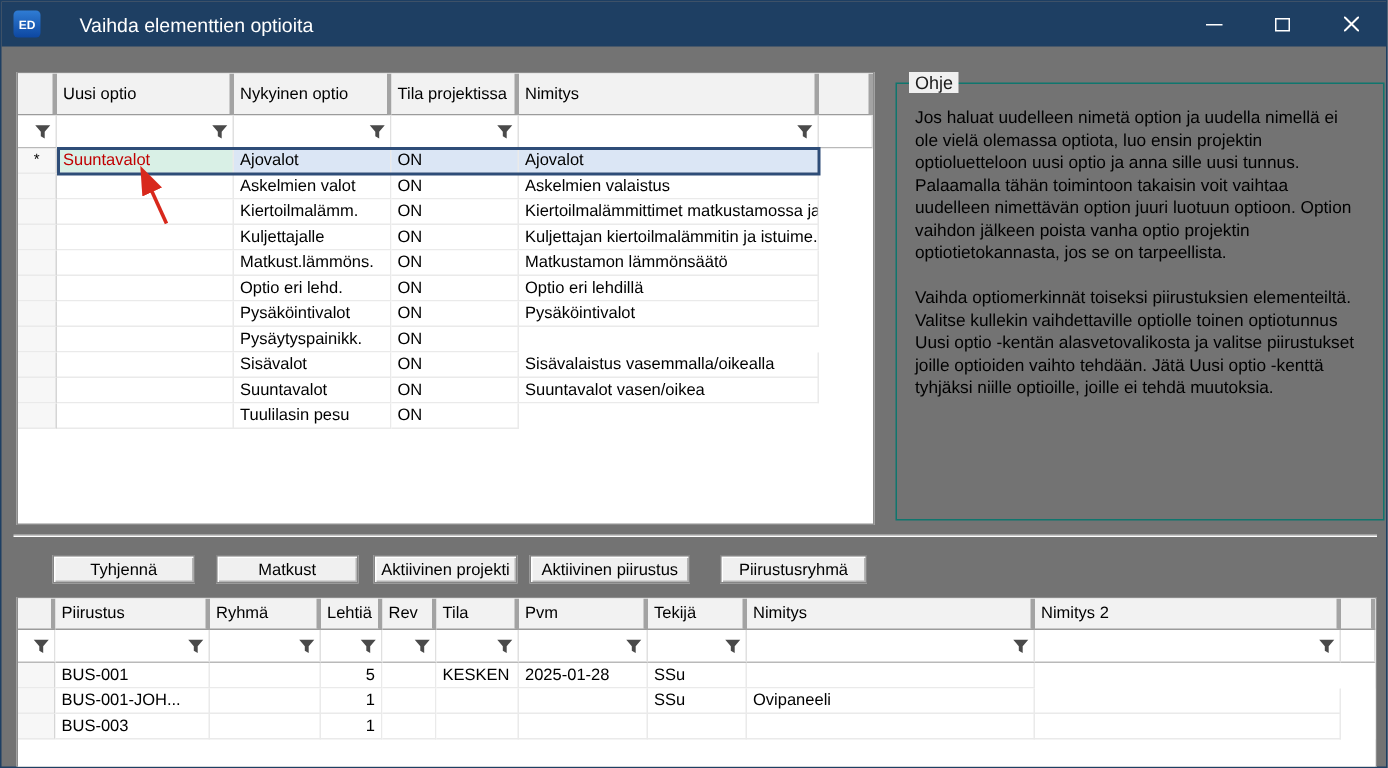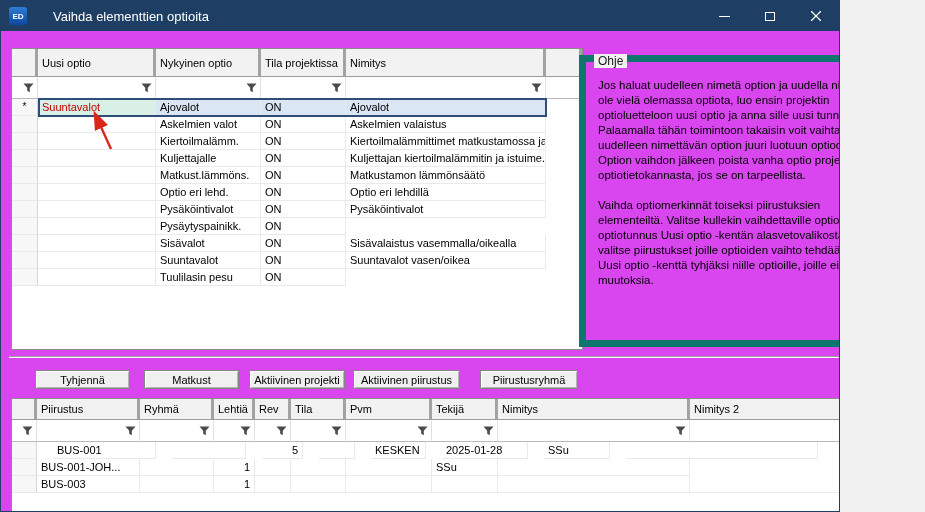--- a/index.html
+++ b/index.html
@@ -1,18 +1,18 @@
 <!DOCTYPE html>
 <html><head>
 <meta charset="utf-8">
 <style>
   *{margin:0;padding:0;box-sizing:border-box}
   html,body{width:925px;height:512px}
   body{font-family:"Liberation Sans",sans-serif;background:#f0f0f0;overflow:hidden}
-  #app{position:relative;width:840px;height:512px;background:#d946ef;border:1px solid #1e3f63;overflow:hidden}
+  #app{position:relative;width:925px;height:512px;background:#737373;border:1px solid #1e3f63;overflow:hidden}
 
   
   .titlebar{position:absolute;left:0;top:0;width:100%;height:30px;background:#1e3f63;display:flex;align-items:center;color:#fff}
   .app-icon{width:18px;height:18px;margin-left:8px;border-radius:3px;background:linear-gradient(#2f7cd4,#0d47a1);color:#fff;font-size:8px;font-weight:bold;display:flex;align-items:center;justify-content:center;flex:0 0 auto}
   .title-text{margin-left:26px;font-size:13px;white-space:nowrap}
   .win-controls{position:absolute;right:0;top:0;height:30px;display:flex}
   .win-btn{width:46px;height:30px;display:flex;align-items:center;justify-content:center}
   .glyph-min{width:11px;height:1px;background:#fff}
   .glyph-max{width:10px;height:9px;border:1px solid #fff}
 
@@ -30,21 +30,21 @@
   .gh{background:#f2f2f2;border-right:3px solid #a3a3a3;border-bottom:1px solid #9b9b9b;font-size:11px;color:#000;padding:0 4px;display:flex;align-items:center;white-space:nowrap;overflow:hidden}
   #top-grid .gh{height:28px}
   #bottom-grid .gh{height:21px}
   .gf{height:22px;background:#fff;border-right:1px solid #e0e0e0;border-bottom:1px solid #b9b9b9;display:flex;align-items:center;justify-content:flex-end;padding-right:3px}
   .gc{height:17px;background:#fff;border-right:1px solid #eaeaea;border-bottom:1px solid #eaeaea;font-size:11px;line-height:16px;padding:0 4px;white-space:nowrap;overflow:hidden;color:#000}
   .gc.selcol{background:#f7f7f7;border-right:1px solid #d5d5d5;text-align:center;font-size:10px;padding:0 2px}
   .gc.filler{border-right:none;border-bottom:none}
   .sel-overlay{position:absolute;pointer-events:none}
 
   
-  .groupbox{position:absolute;left:578px;top:54px;width:326px;height:292px;border:7px solid #0f766e;padding-top:16px}
+  .groupbox{position:absolute;left:596px;top:54px;width:326px;height:292px;border:1px solid #0f766e;padding-top:16px}
   .groupbox-label{position:absolute;left:8px;top:-8px;background:#f0f0f0;padding:0 4px;font-size:12px;color:#1a1a1a}
   .help-p{margin:0;padding:0 12px;font-size:11.5px;line-height:15px;color:#000}
   .help-p + .help-p{margin-top:15px}
 
   
   .divider{position:absolute;left:8px;top:355px;width:909px;height:2px;border-top:1px solid #a0a0a0;border-bottom:1px solid #ffffff}
   .btn{position:absolute;top:369px;height:19px;background:#f0f0f0;border:1px solid #858585;box-shadow:inset 1px 1px 0 #ffffff,inset -1px -1px 0 #b5b5b5;font-size:11px;color:#000;display:flex;align-items:center;justify-content:center;white-space:nowrap;cursor:default}
 
   .arrow{position:absolute;left:86px;top:103px;z-index:6;pointer-events:none}
 </style>
@@ -285,41 +285,42 @@
               <path d="M0.5 0.5 h10 L6.8 4.8 V9.3 L4.2 7.8 V4.8 Z" fill="#4a4a4a"></path>
             </svg>
           </div>
           <div class="gf">
             <svg width="11" height="10" viewBox="0 0 11 10">
               <path d="M0.5 0.5 h10 L6.8 4.8 V9.3 L4.2 7.8 V4.8 Z" fill="#4a4a4a"></path>
             </svg>
           </div>
           <div class="gf"></div>
         </div>
-        <div class="grow gr" style="grid-template-columns: 25px 103px 74px 41px 36px 55px 86px 66px 192px 204px 1fr; gap: 16px;">
+        <div class="grow gr" style="grid-template-columns: 25px 103px 74px 41px 36px 55px 86px 66px 192px 204px 1fr;">
           <div class="gc selcol"></div>
           <div class="gc">BUS-001</div>
           <div class="gc"></div>
           <div class="gc" style="text-align: right;">5</div>
           <div class="gc"></div>
           <div class="gc">KESKEN</div>
           <div class="gc">2025-01-28</div>
           <div class="gc">SSu</div>
           <div class="gc"></div>
           <div class="gc filler"></div>
         </div>
         <div class="grow gr" style="grid-template-columns: 25px 103px 74px 41px 36px 55px 86px 66px 192px 204px 1fr;">
           <div class="gc selcol"></div>
           <div class="gc">BUS-001-JOH...</div>
           <div class="gc"></div>
           <div class="gc" style="text-align: right;">1</div>
           <div class="gc"></div>
           <div class="gc"></div>
           <div class="gc"></div>
           <div class="gc">SSu</div>
+          <div class="gc">Ovipaneeli</div>
           <div class="gc"></div>
           <div class="gc filler"></div>
         </div>
         <div class="grow gr" style="grid-template-columns: 25px 103px 74px 41px 36px 55px 86px 66px 192px 204px 1fr;">
           <div class="gc selcol"></div>
           <div class="gc">BUS-003</div>
           <div class="gc"></div>
           <div class="gc" style="text-align: right;">1</div>
           <div class="gc"></div>
           <div class="gc"></div>

